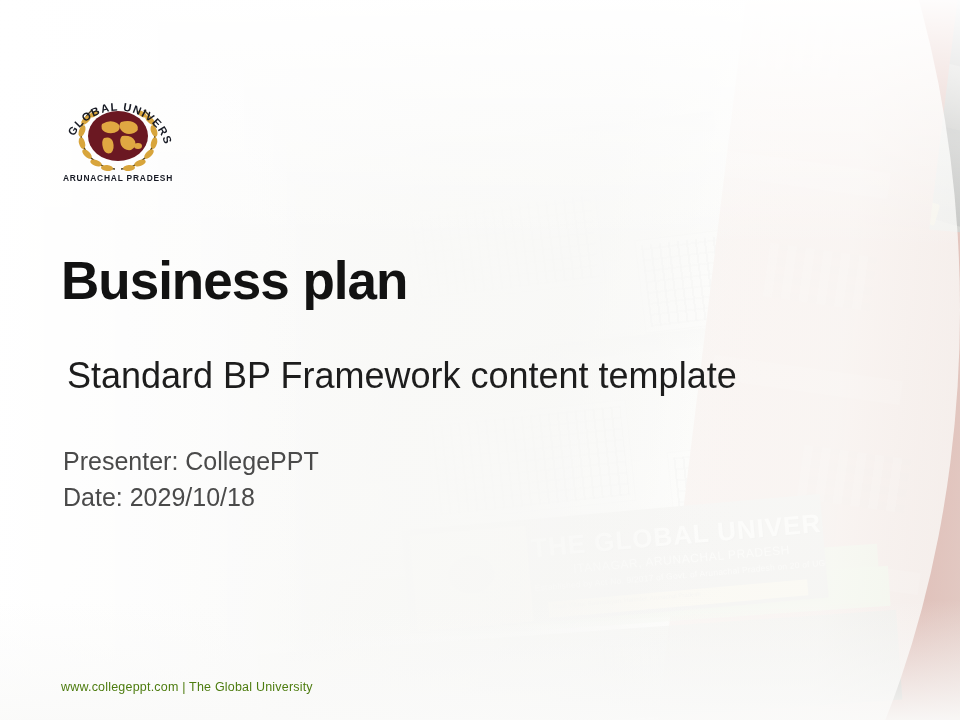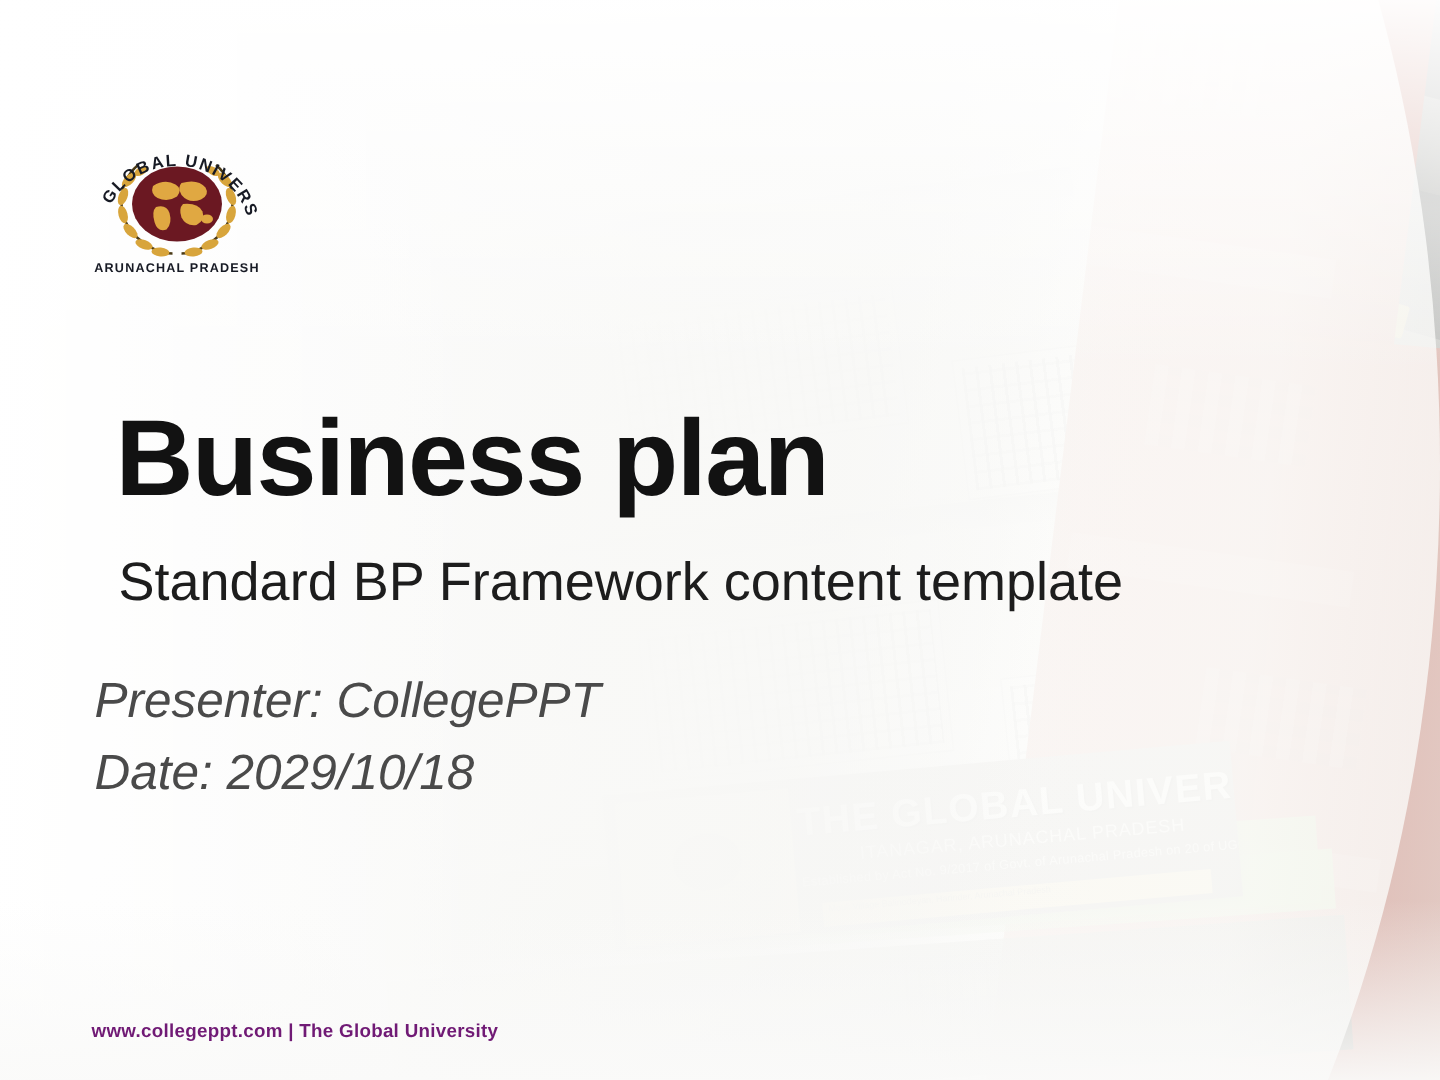--- a/index.html
+++ b/index.html
@@ -312,56 +312,54 @@
   .logo {
     position: absolute;
     left: 58px; top: 76px;
     width: 120px; height: 110px;
   }
   .logo svg { display: block; }
 
   .title {
     position: absolute;
     left: 61px; top: 254px;
-    margin: 16px;
-    font-size: 72px;
+    margin: 0;
+    font-size: 53px;
     font-weight: bold;
     line-height: 1;
     color: #121212;
     letter-spacing: -1px;
     white-space: nowrap;
   }
   .subtitle {
     position: absolute;
     left: 63px; top: 352px;
-    margin: 16px;
+    margin: 4px;
     font-size: 36px;
     font-weight: normal;
     line-height: 1.1;
     color: #1d1d1d;
     white-space: nowrap;
   }
   .meta {
     position: absolute;
     left: 63px; top: 443px;
     color: #4a4a4a;
-    font-size: 33px;
+    font-size: 25px;
     line-height: 1.45;
-    font-style: italic;
   }
   .meta div { white-space: nowrap; }
 
   .footer {
     position: absolute;
     left: 61px; top: 680px;
     font-size: 12.5px;
-    color: #701a75;
+    color: #4d7c0f;
     letter-spacing: .2px;
     white-space: nowrap;
-    font-weight: bold;
   }
 </style>
 </head>
 <body>
 
 <div id="slide">
 
   <div class="photo-layer">
 
     <div class="sky-dark"></div>

